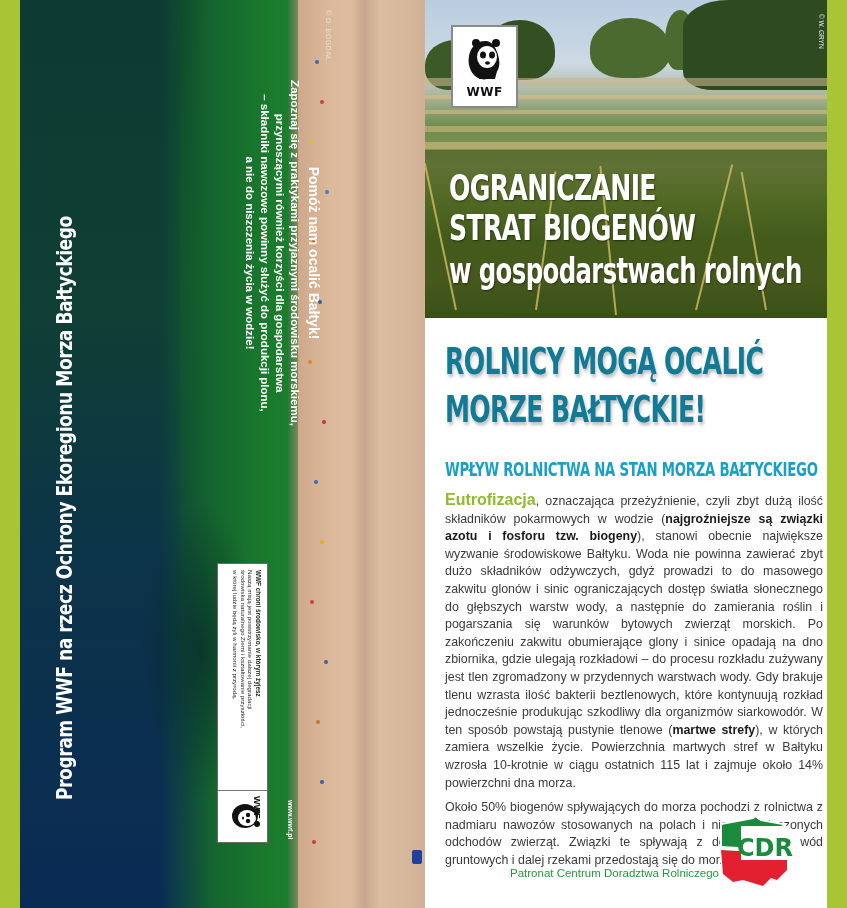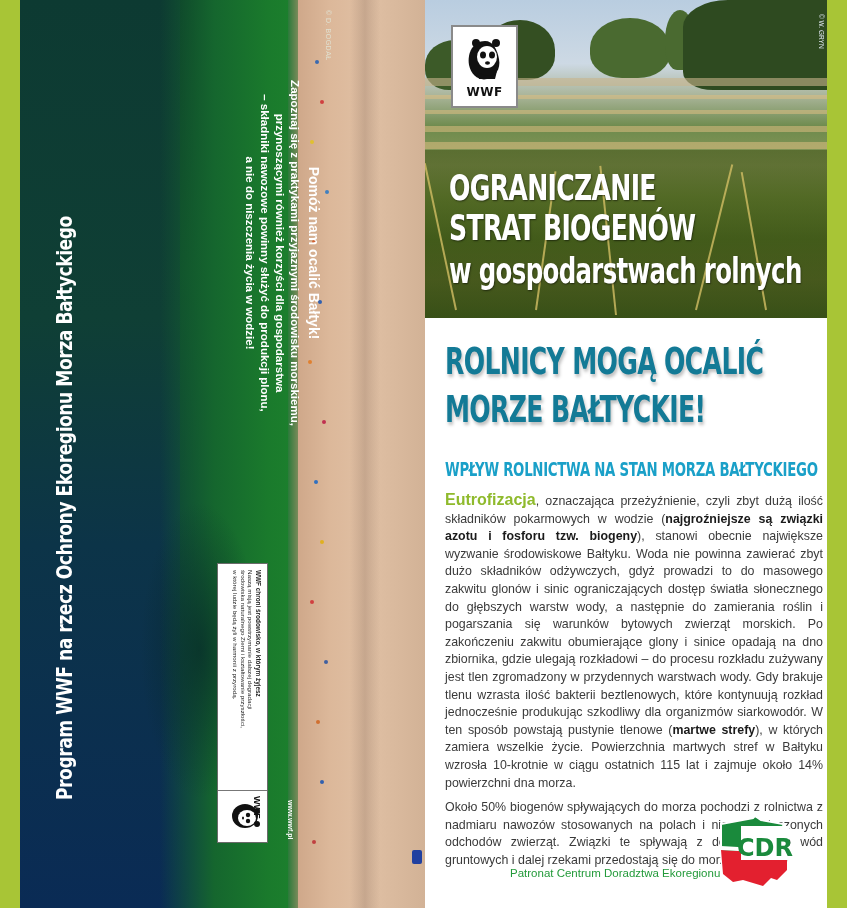--- a/index.html
+++ b/index.html
@@ -259,21 +259,21 @@
     <span>MORZE BAŁTYCKIE!</span>
   </div>
 
   <div class="section-title">WPŁYW ROLNICTWA NA STAN MORZA BAŁTYCKIEGO</div>
 
   <div class="body-text">
     <p><span class="lead">Eutrofizacja</span><span>, oznaczająca przeżyźnienie, czyli zbyt dużą ilość składników pokarmowych w wodzie (</span><b>najgroźniejsze są związki azotu i fosforu tzw. biogeny</b><span>), stanowi obecnie największe wyzwanie środowiskowe Bałtyku. Woda nie powinna zawierać zbyt dużo składników odżywczych, gdyż prowadzi to do masowego zakwitu glonów i sinic ograniczających dostęp światła słonecznego do głębszych warstw wody, a następnie do zamierania roślin i pogarszania się warunków bytowych zwierząt morskich. Po zakończeniu zakwitu obumierające glony i sinice opadają na dno zbiornika, gdzie ulegają rozkładowi – do procesu rozkładu zużywany jest tlen zgromadzony w przydennych warstwach wody. Gdy brakuje tlenu wzrasta ilość bakterii beztlenowych, które kontynuują rozkład jednocześnie produkując szkodliwy dla organizmów siarkowodór. W ten sposób powstają pustynie tlenowe (</span><b>martwe strefy</b><span>), w których zamiera wszelkie życie. Powierzchnia martwych stref w Bałtyku wzrosła 10-krotnie w ciągu ostatnich 115 lat i zajmuje około 14% powierzchni dna morza.</span></p>
     <p>Około 50% biogenów spływających do morza pochodzi z rolnictwa z nadmiaru nawozów stosowanych na polach i niezabezpieczonych odchodów zwierząt. Związki te spływają z deszczem do wód gruntowych i dalej rzekami przedostają się do morza.</p>
   </div>
 
-  <div class="patronat">Patronat Centrum Doradztwa Ekoregionu</div>
+  <div class="patronat">Patronat Centrum Doradztwa Rolniczego</div>
 
   <div class="cdr-logo">
     <svg width="80" height="80" viewBox="0 0 80 80">
       <path d="M8 10 L40 4 L42 2 L48 6 L70 10 L72 26 L76 40 L74 56 L64 66 L58 64 L50 72 L30 66 L20 68 L10 60 L8 40 Z" fill="#1a8a3c" stroke="#fff" stroke-width="2"></path>
       <path d="M8 36 L74 40 L74 56 L64 66 L58 64 L50 72 L30 66 L20 68 L10 60 Z" fill="#e3202f"></path>
       <path d="M8 32 L74 36 L74 40 L8 36 Z" fill="#ffffff"></path>
       <rect x="28" y="12" width="48" height="34" fill="#ffffff"></rect>
       <text x="52" y="42" text-anchor="middle" font-family="DejaVu Sans, sans-serif" font-weight="bold" font-size="24" fill="#1a8a3c" transform="scale(1,1)">CDR</text>
     </svg>
   </div>

